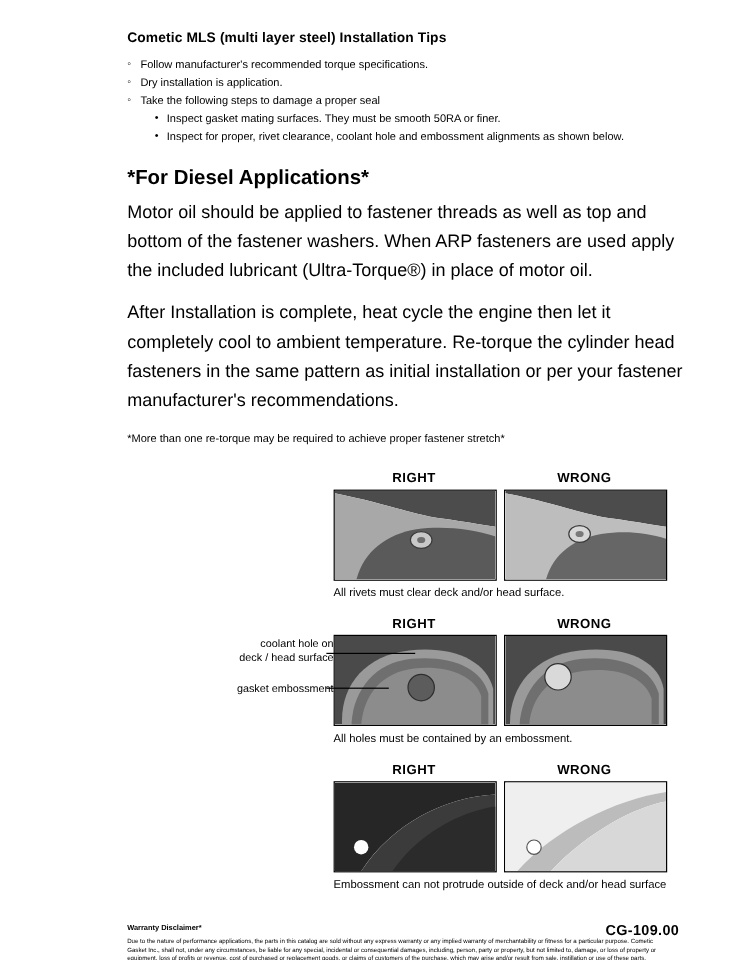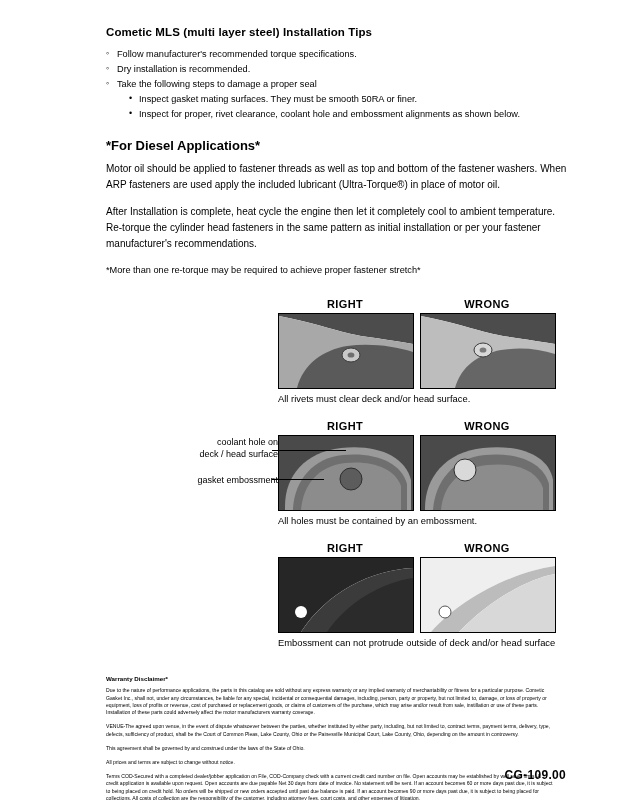--- a/index.html
+++ b/index.html
@@ -61,27 +61,27 @@
   }
   ul.sub > li::before {
     content: "\2022";
     position: absolute;
     left: 0;
     top: -1px;
     font-size: 9px;
   }
 
   h2.subtitle {
-    font-size: 13px;
+    font-size: 17px;
     font-weight: bold;
     margin: 16px 0 8px 62px;
   }
 
   p.para {
-    font-size: 10px;
+    font-size: 15px;
     line-height: 1.62;
     margin: 0 0 11px 62px;
     max-width: 470px;
   }
   p.note {
     font-size: 9.2px;
     line-height: 1.62;
     margin: 0 0 0 62px;
   }
 
@@ -180,21 +180,21 @@
 
 <div class="page">
 
   <h1 class="title">Cometic MLS (multi layer steel) Installation Tips</h1>
 
   <ul class="bullets">
     <li>
       <span>Follow manufacturer's recommended torque specifications.</span>
     </li>
     <li>
-      <span>Dry installation is recommended.</span>
+      <span>Dry installation is application.</span>
     </li>
     <li>
       <span>Take the following steps to damage a proper seal</span>
       <ul class="sub">
         <li>
           <span>Inspect gasket mating surfaces.  They must be smooth 50RA or finer.</span>
         </li>
         <li>
           <span>Inspect for proper, rivet clearance, coolant hole and embossment alignments as shown below.</span>
         </li>

